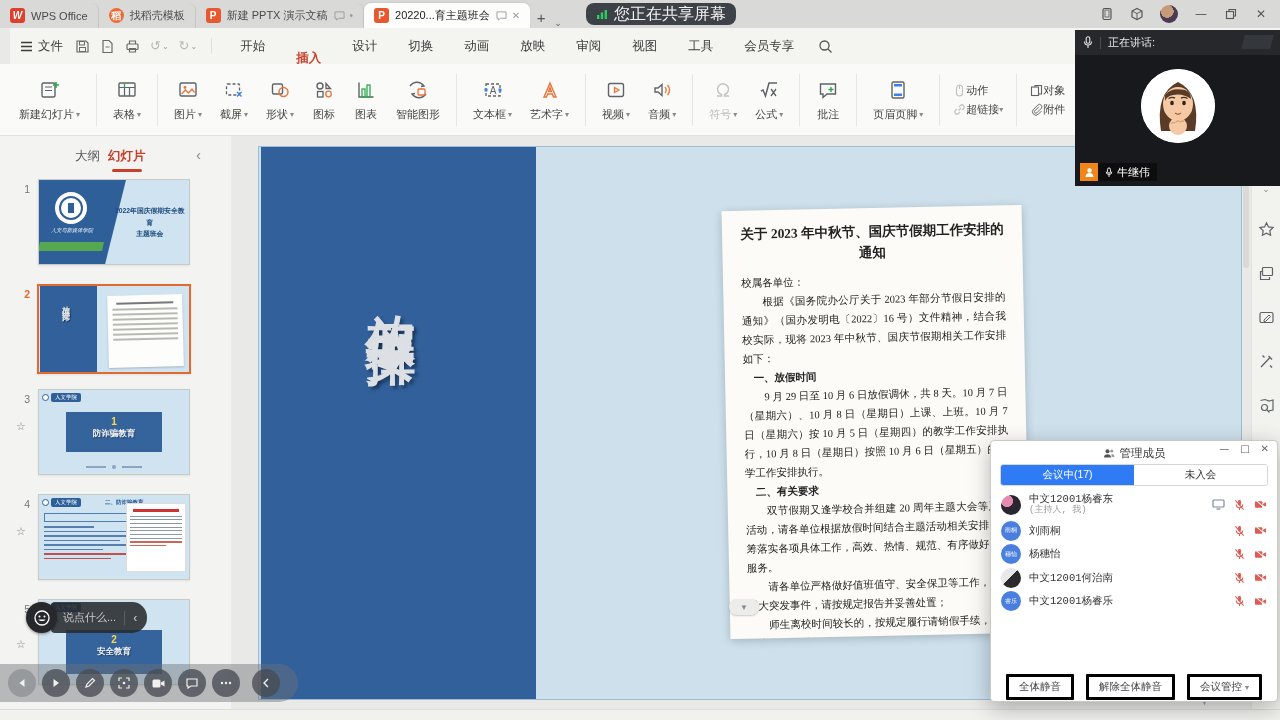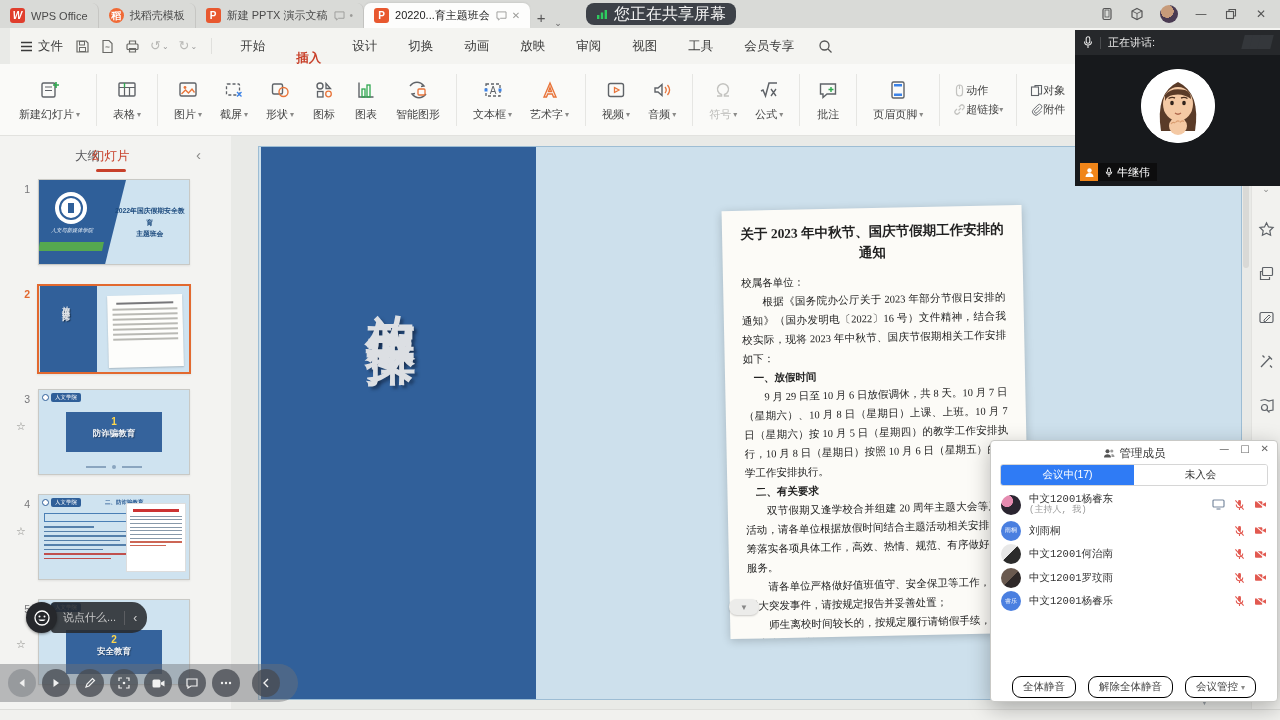--- a/index.html
+++ b/index.html
@@ -51,21 +51,21 @@
   .disabled .ric,.disabled .rsico{color:#c3c3c0;}
   .rstack{display:flex;flex-direction:column;gap:4px;padding:0 4px;}
   .rsmall{display:flex;align-items:center;font-size:11px;color:#444;white-space:nowrap;}
   .rsico{display:flex;color:#5f6368;}
   .rgrid{display:grid;grid-template-columns:auto auto;gap:4px 14px;padding:0 4px;}
 
   
   .sidebar{position:absolute;left:0;top:136px;width:231px;height:574px;background:#f3f3f1;border-right:1px solid #e0e0dd;}
   .sb-head{position:absolute;left:0;top:8px;width:100%;height:26px;font-size:12.5px;color:#56565a;}
   .sb-outline{position:absolute;left:75px;top:4px;}
-  .sb-slides{position:absolute;left:92px;top:4px;color:#c8402a;font-weight:normal;}
+  .sb-slides{position:absolute;left:108px;top:4px;color:#c8402a;font-weight:bold;}
   .sb-slides::after{content:"";position:absolute;left:50%;transform:translateX(-50%);bottom:-7px;width:30px;height:3px;background:#c8402a;border-radius:2px;}
   .sb-collapse{position:absolute;right:30px;top:2px;font-size:15px;color:#8a8a88;}
   .thumbwrap{position:absolute;left:0;top:0;width:100%;height:100%;}
   .snum{position:absolute;left:14px;width:16px;text-align:right;font-size:10.5px;color:#77777a;}
   .snum.sel{color:#e2692f;font-weight:bold;}
   .sstar{position:absolute;left:16px;font-size:11px;color:#8d8d8a;}
   .thumb{position:absolute;left:38px;width:150px;height:84px;background:#cfe3f0;border:1px solid #c9c9c5;overflow:hidden;box-shadow:0 1px 2px rgba(0,0,0,.08);}
   .thumb.sel{border:2px solid #e2692f;left:37px;width:150px;height:86px;}
   
   .t1diag{position:absolute;left:0;top:0;width:58%;height:100%;background:#2f5f99;clip-path:polygon(0 0,100% 0,76% 100%,0 100%);}
@@ -175,21 +175,21 @@
   .mav.blue{background:#4a7fe0;}
   .mav.host{background:radial-gradient(circle at 30% 30%,#e58bb0 0 30%,#2a2530 31% 100%);}
   .mav.photo1{background:linear-gradient(180deg,#7aa7cc 55%,#dce9f2 56%);}
   .mav.photo2{background:linear-gradient(135deg,#e8e8e8 0 45%,#2b2b2b 46% 100%);}
   .mav.photo3{background:linear-gradient(135deg,#6a5a50 0 50%,#2e2828 51% 100%);}
   .mtext{margin-left:8px;flex:1;line-height:1.15;}
   .mname{font-size:10.5px;color:#333;}
   .msub{font-size:9px;color:#9a9a9a;}
   .micons{display:flex;align-items:center;gap:9px;}
   .mp-foot{height:28px;display:flex;align-items:center;justify-content:center;gap:12px;}
-  .fbtn{border:1px solid #000000;border-radius:9px;padding:3px 10px;font-size:10.5px;color:#444;background:#fff;display:flex;align-items:center;gap:3px;}
+  .fbtn{border:3px solid #000000;border-radius:1px;padding:3px 10px;font-size:10.5px;color:#444;background:#fff;display:flex;align-items:center;gap:3px;}
 </style>
 </head>
 <body>
 
 <div class="screen">
 
   <div class="tabbar">
     <div class="ttab">
       <span class="tico wps">W</span>
       <span>WPS Office</span>
@@ -937,58 +937,58 @@
             </svg>
           <svg width="13" height="11" viewBox="0 0 14 12">
               <rect x="1" y="2.5" width="8" height="7" rx="1" fill="#e25950"></rect>
               <path d="M9.5 5.5 13 3.5v5L9.5 6.5z" fill="#e25950"></path>
               <path d="M1.5 1 13 11" stroke="#fff" stroke-width="1.1"></path>
             </svg>
         </span>
       </div>
 
 
-
       <div class="mrow">
-        <span class="mav photo2"></span>
+        <span class="mav blue">穗怡</span>
         <span class="mtext">
-            <div class="mname">中文12001何治南</div>
+            <div class="mname">杨穗怡</div>
           </span>
         <span class="micons">
           <svg width="11" height="12" viewBox="0 0 12 13">
               <rect x="4.4" y="1" width="3.2" height="6" rx="1.6" fill="#e25950"></rect>
               <path d="M2.5 6a3.5 3.5 0 0 0 7 0M6 9.5V12" fill="none" stroke="#e25950" stroke-width="1.2"></path>
               <path d="M1.5 1.5 10.5 11.5" stroke="#e25950" stroke-width="1.2"></path>
             </svg>
           <svg width="13" height="11" viewBox="0 0 14 12">
               <rect x="1" y="2.5" width="8" height="7" rx="1" fill="#e25950"></rect>
               <path d="M9.5 5.5 13 3.5v5L9.5 6.5z" fill="#e25950"></path>
               <path d="M1.5 1 13 11" stroke="#fff" stroke-width="1.1"></path>
             </svg>
         </span>
       </div>
 
       <div class="mrow">
-        <span class="mav photo3"></span>
+        <span class="mav photo2"></span>
         <span class="mtext">
-            <div class="mname">中文12001罗玟雨</div>
+            <div class="mname">中文12001何治南</div>
           </span>
         <span class="micons">
           <svg width="11" height="12" viewBox="0 0 12 13">
               <rect x="4.4" y="1" width="3.2" height="6" rx="1.6" fill="#e25950"></rect>
               <path d="M2.5 6a3.5 3.5 0 0 0 7 0M6 9.5V12" fill="none" stroke="#e25950" stroke-width="1.2"></path>
               <path d="M1.5 1.5 10.5 11.5" stroke="#e25950" stroke-width="1.2"></path>
             </svg>
           <svg width="13" height="11" viewBox="0 0 14 12">
               <rect x="1" y="2.5" width="8" height="7" rx="1" fill="#e25950"></rect>
               <path d="M9.5 5.5 13 3.5v5L9.5 6.5z" fill="#e25950"></path>
               <path d="M1.5 1 13 11" stroke="#fff" stroke-width="1.1"></path>
             </svg>
         </span>
       </div>
+
 
       <div class="mrow">
         <span class="mav blue">睿乐</span>
         <span class="mtext">
             <div class="mname">中文12001杨睿乐</div>
           </span>
         <span class="micons">
           <svg width="11" height="12" viewBox="0 0 12 13">
               <rect x="4.4" y="1" width="3.2" height="6" rx="1.6" fill="#e25950"></rect>
               <path d="M2.5 6a3.5 3.5 0 0 0 7 0M6 9.5V12" fill="none" stroke="#e25950" stroke-width="1.2"></path>

